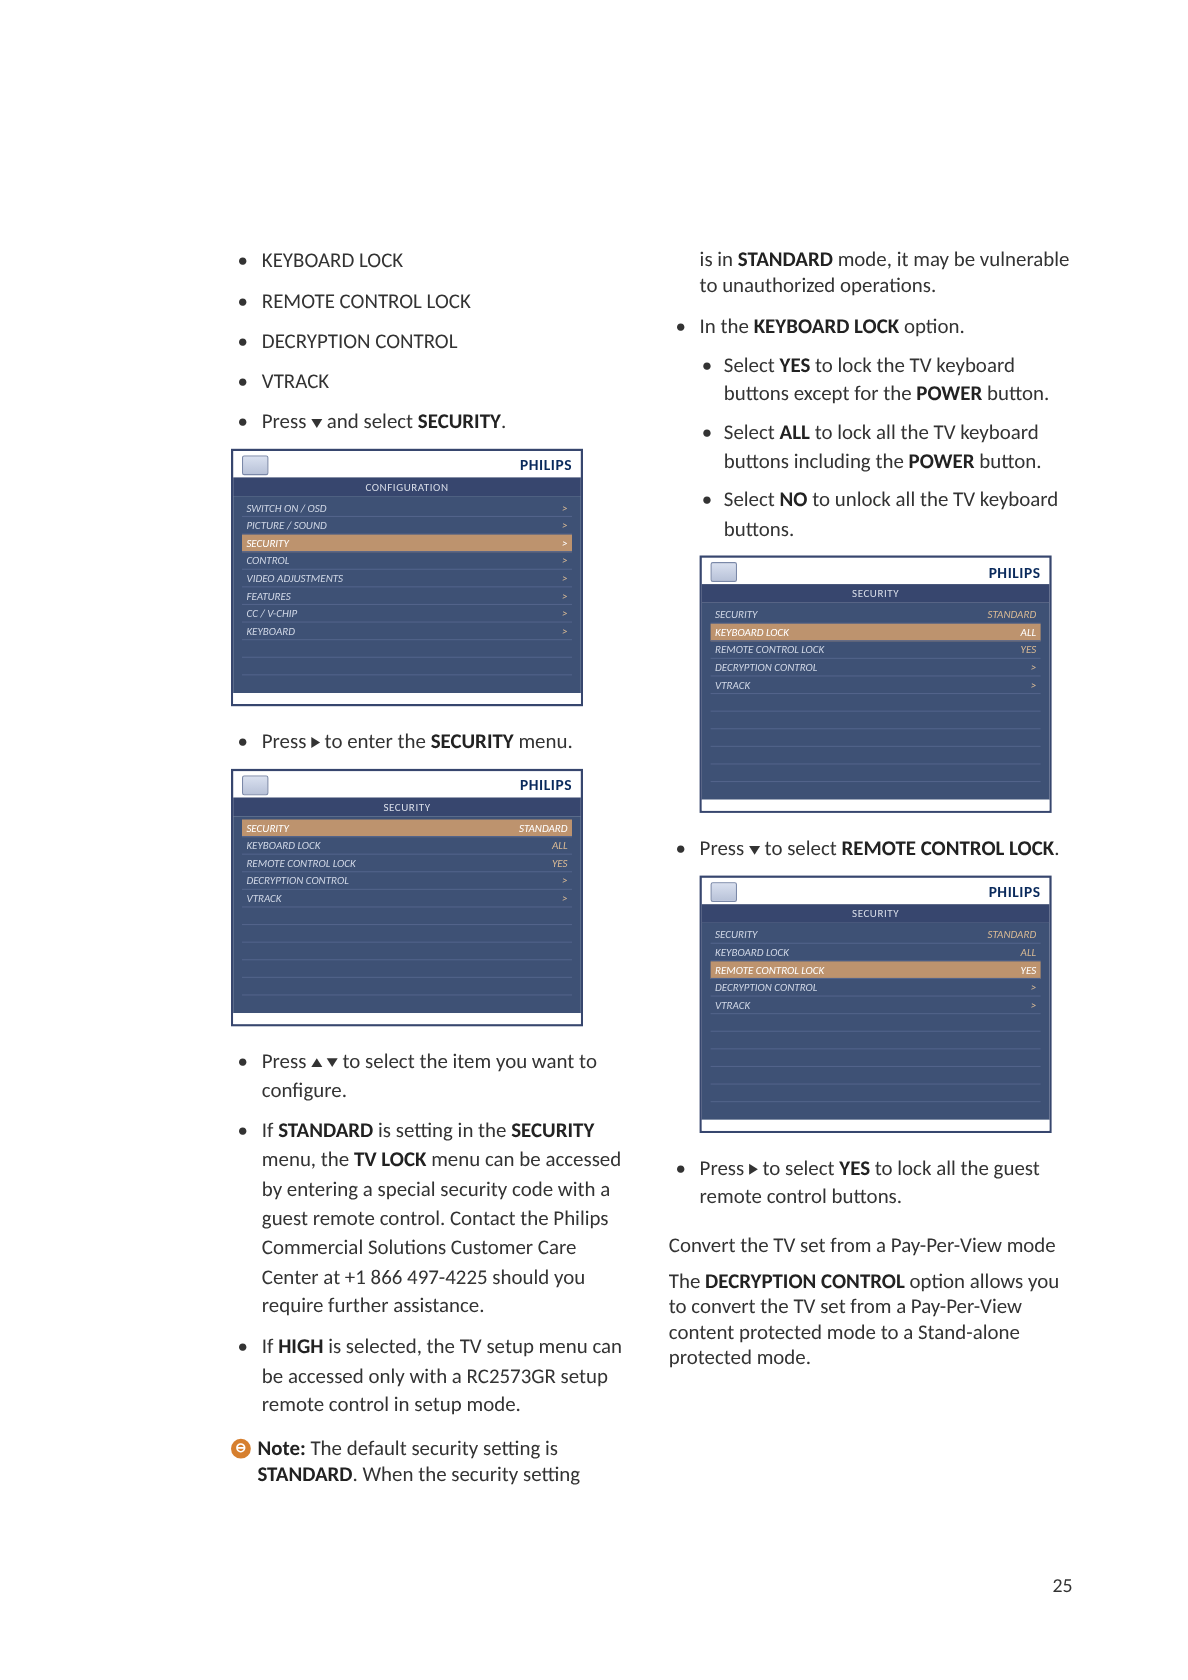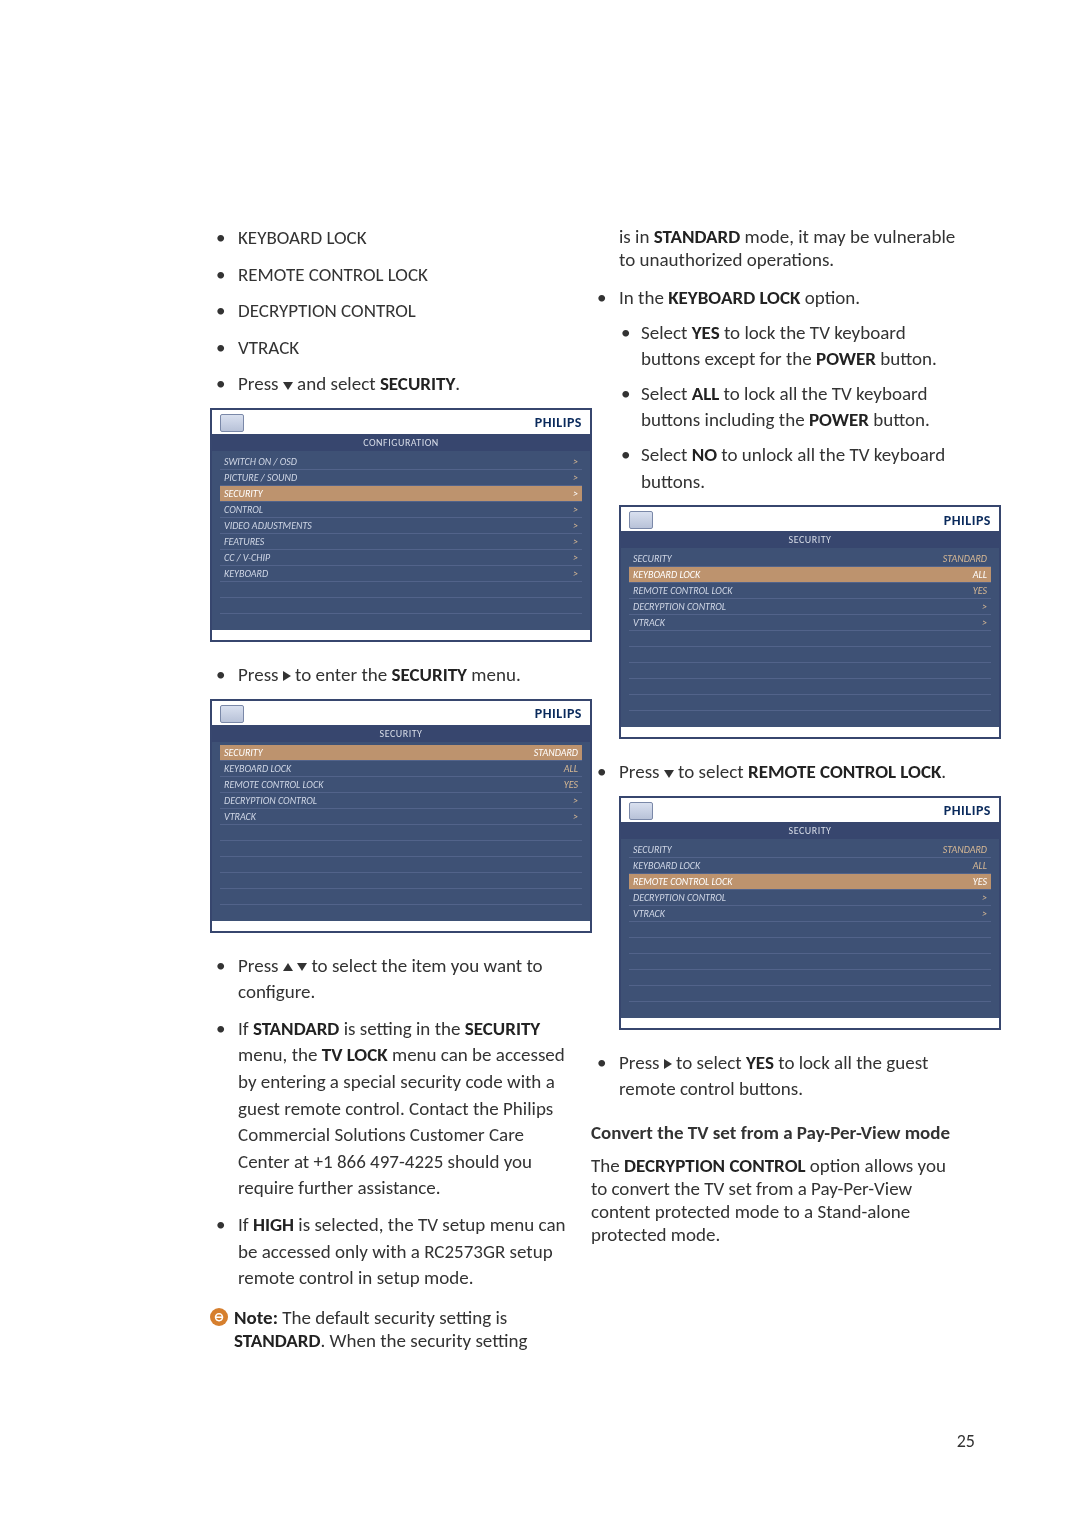--- a/index.html
+++ b/index.html
@@ -8,38 +8,38 @@
   height: 1527px;
   background: #fff;
   font-family: 'Gill Sans', 'Gill Sans MT', Calibri, sans-serif;
   font-size: 19px;
   color: #333;
   position: relative;
 }
 .page {
   padding: 225px 105px 0 210px;
   display: flex;
-  gap: 21px;
+  gap: 38px;
 }
 .col { flex: 1; min-width: 0; }
 .col-left { width: 360px; flex: none; }
 .col-right { width: 365px; flex: none; }
 
 ul.bullets { list-style: none; padding: 0; margin: 0; }
 ul.bullets > li { position: relative; padding-left: 28px; margin-bottom: 10px; line-height: 1.4; }
 ul.bullets > li::before { content: '•'; position: absolute; left: 6px; top: 0; }
 
 ul.bullets.nested > li { padding-left: 22px; margin-bottom: 8px; }
 ul.bullets.nested > li::before { left: 2px; }
 
 .osd {
   border: 2px solid #37466e;
   background: #fff;
   margin: 8px 0 20px 0;
-  width: 382px;
+  width: 320px;
 }
 .osd-head {
   display: flex;
   align-items: center;
   padding: 4px 8px 2px 8px;
 }
 .osd-head .logo {
   margin-left: auto;
   font-weight: 900;
   color: #0a2a5c;
@@ -96,21 +96,21 @@
   margin-top: 2px;
 }
 
 strong { font-weight: 700; color: #222; }
 .tri { display: inline-block; width: 0; height: 0; vertical-align: middle; }
 .tri.down { border-left: 5px solid transparent; border-right: 5px solid transparent; border-top: 8px solid #333; }
 .tri.up { border-left: 5px solid transparent; border-right: 5px solid transparent; border-bottom: 8px solid #333; }
 .tri.right { border-top: 5px solid transparent; border-bottom: 5px solid transparent; border-left: 8px solid #333; }
 
 .pgnum { position: absolute; right: 105px; bottom: 75px; font-size: 18px; }
-.section-head { font-weight: 700; margin: 18px 0 10px 0; }
+.section-head { font-weight: 400; margin: 18px 0 10px 0; }
 </style>
 </head>
 <body>
 
 <div class="page">
 
   <div class="col col-left">
     <ul class="bullets">
       <li><span>KEYBOARD LOCK</span></li>
       <li><span>REMOTE CONTROL LOCK</span></li>

